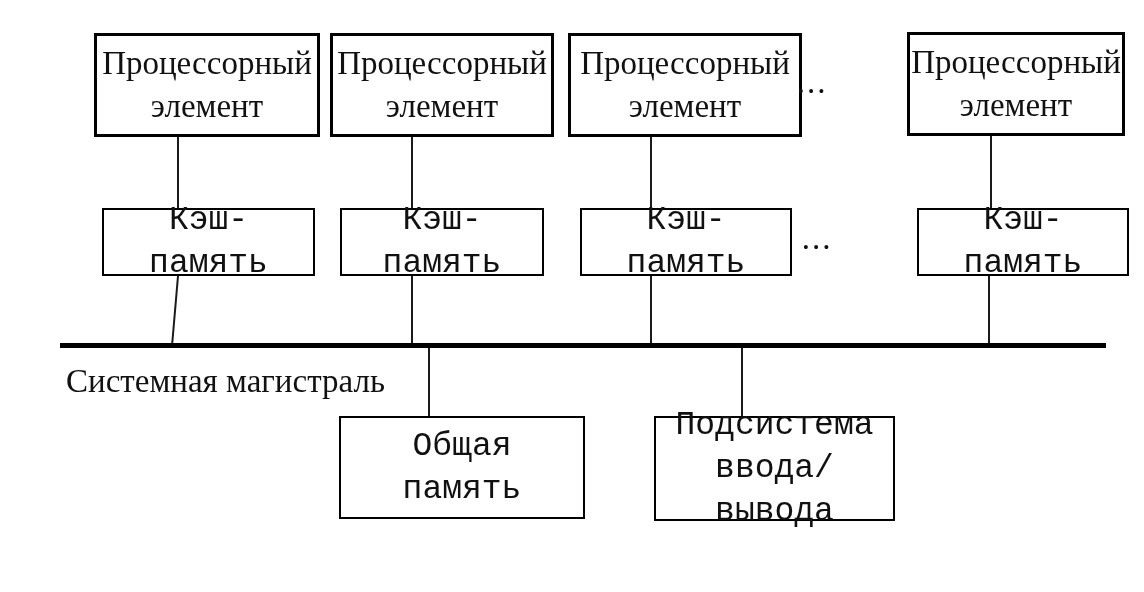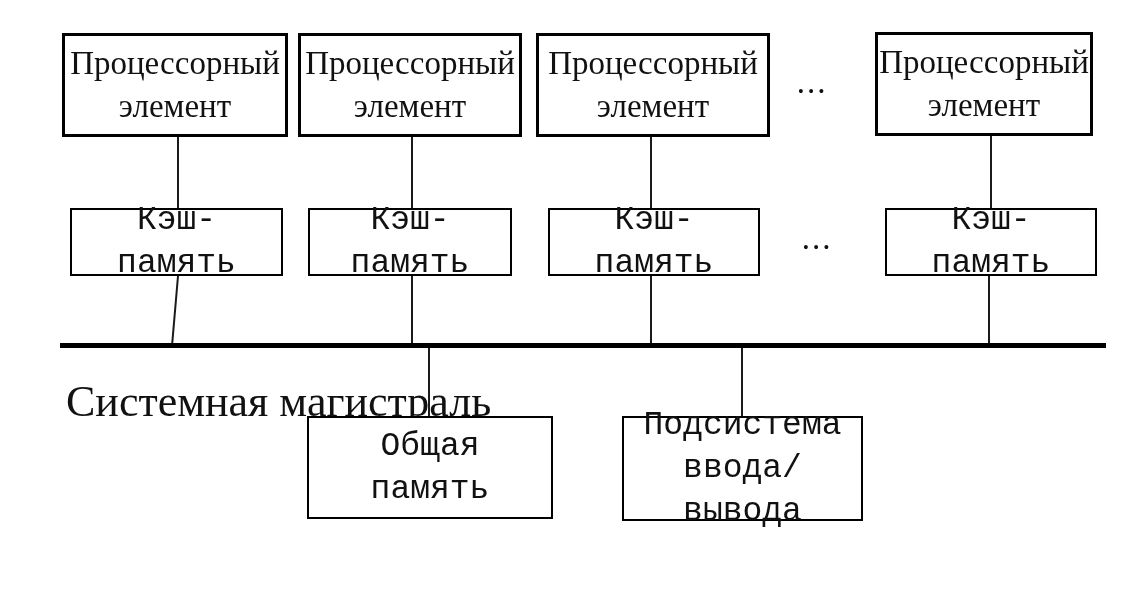--- a/index.html
+++ b/index.html
@@ -27,42 +27,43 @@
     position: absolute;
     box-sizing: border-box;
     background: #ffffff;
     border: 3px solid #000000;
     display: flex;
     align-items: center;
     justify-content: center;
     text-align: center;
     font-size: 33px;
     line-height: 43px;
+    margin-left: 32px;
   }
   .node.cache, .node.bottom {
     border-width: 2px;
     font-family: Liberation Mono, monospace;
   }
   .node .lbl {
     display: block;
     padding: 0 6px;
   }
   .dots {
     position: absolute;
     font-size: 33px;
     line-height: 44px;
     height: 44px;
     text-align: center;
     letter-spacing: 2px;
   }
   .bus-label {
     position: absolute;
     left: 66px;
-    top: 380px;
-    font-size: 44px;
+    top: 360px;
+    font-size: 33px;
     line-height: 43px;
     white-space: nowrap;
   }
 </style>
 </head>
 <body>
 
 <div class="canvas">
 
   <svg class="wires" viewBox="0 0 1144 592" xmlns="http://www.w3.org/2000/svg">

